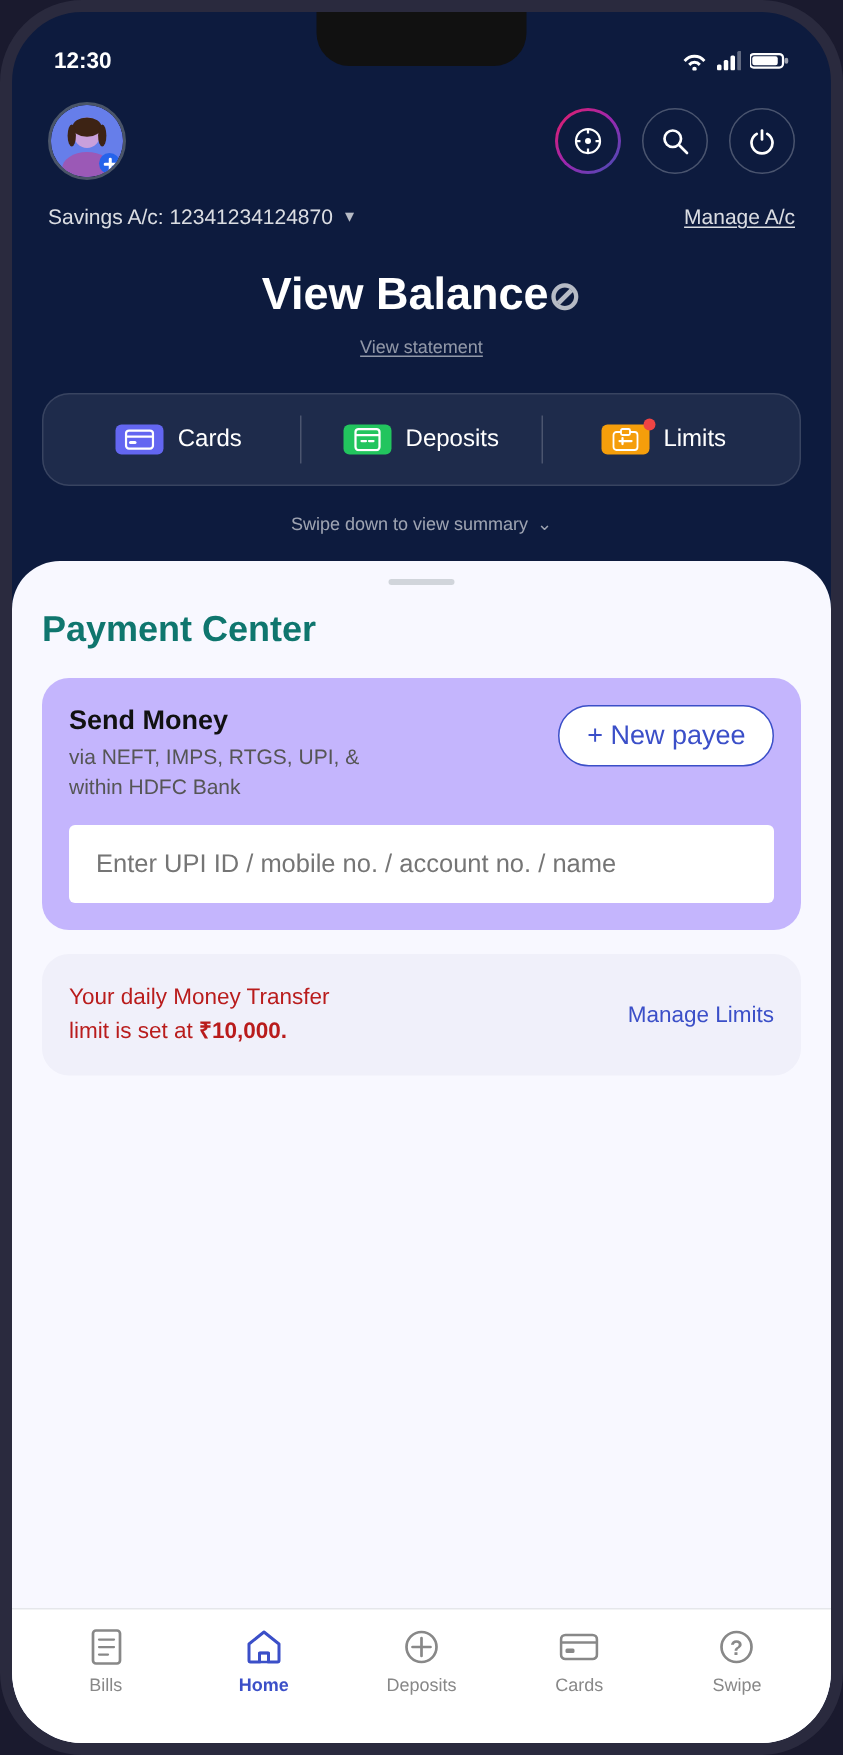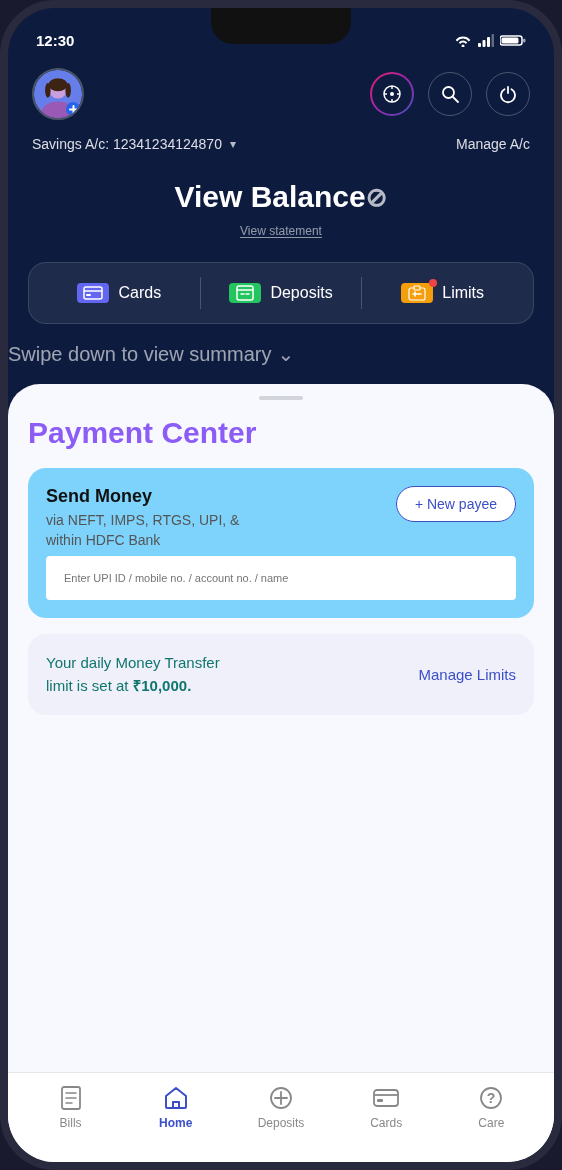--- a/index.html
+++ b/index.html
@@ -157,20 +157,21 @@
     }
 
     .chevron-down {
       color: rgba(255,255,255,0.7);
       font-size: 12px;
     }
 
     .manage-link {
       color: rgba(255,255,255,0.85);
       font-size: 14px;
+      text-decoration: underline;
       text-underline-offset: 2px;
       cursor: pointer;
     }
 
     
     .balance-section {
       text-align: center;
       padding: 10px 24px 24px;
     }
 
@@ -248,25 +249,25 @@
       width: 8px;
       height: 8px;
       background: #ef4444;
       border-radius: 50%;
     }
 
     
     .swipe-hint {
       text-align: center;
       color: rgba(255,255,255,0.6);
-      font-size: 20px;
+      font-size: 12px;
       margin-bottom: 18px;
       display: flex;
       align-items: center;
-      justify-content: flex-start;
+      justify-content: center;
       gap: 6px;
     }
 
     
     .bottom-sheet {
       flex: 1;
       background: #f8f8ff;
       border-radius: 32px 32px 0 0;
       padding: 12px 20px 0;
       overflow: hidden;
@@ -275,29 +276,29 @@
 
     .sheet-handle {
       width: 44px;
       height: 4px;
       background: #d1d5db;
       border-radius: 2px;
       margin: 0 auto 16px;
     }
 
     .payment-center-title {
-      font-size: 30px;
+      font-size: 24px;
       font-weight: 700;
-      color: #8b5cf6;
+      color: #0f766e;
       margin-bottom: 18px;
     }
 
     
     .send-money-card {
-      background: #7dd3fc;
+      background: #c4b5fd;
       border-radius: 18px;
       padding: 18px;
       margin-bottom: 16px;
     }
 
     .send-money-header {
       display: flex;
       justify-content: space-between;
       align-items: flex-start;
       margin-bottom: 6px;
@@ -314,53 +315,54 @@
       color: #555;
       margin-top: 4px;
       line-height: 1.4;
       max-width: 200px;
     }
 
     .new-payee-btn {
       border: 1.5px solid #3b4fc8;
       border-radius: 22px;
       padding: 9px 18px;
-      font-size: 14px;
+      font-size: 18px;
       font-weight: 500;
       color: #3b4fc8;
       background: white;
       cursor: pointer;
       white-space: nowrap;
     }
 
     .upi-input {
       background: white;
       border: none;
       border-radius: 4px;
       padding: 16px 18px;
-      font-size: 11px;
+      font-size: 17px;
       color: #888;
       width: 100%;
+      margin-top: 10px;
       outline: none;
     }
 
     
     .money-limit-card {
       background: #f0f0fa;
       border-radius: 18px;
       padding: 18px;
       display: flex;
       justify-content: space-between;
       align-items: center;
       margin-bottom: 16px;
     }
 
     .limit-text {
       font-size: 15px;
-      color: #0f766e;
+      color: #b91c1c;
       line-height: 1.5;
       max-width: 210px;
     }
 
     .limit-bold {
       font-weight: 700;
     }
 
     .manage-limits-link {
       color: #3b4fc8;
@@ -623,17 +625,17 @@
         <span class="nav-label">Cards</span>
       </div>
 
       <div class="nav-item">
         <div class="nav-icon">
           <svg width="26" height="26" viewBox="0 0 26 26" fill="none" xmlns="http://www.w3.org/2000/svg">
             <circle cx="13" cy="13" r="10" stroke="#888" stroke-width="1.8"></circle>
             <text x="13" y="18" text-anchor="middle" font-size="14" fill="#888" font-weight="600">?</text>
           </svg>
         </div>
-        <span class="nav-label">Care</span>
+        <span class="nav-label">Swipe</span>
       </div>
     </div>
   </div>
 </div>
 
 </body></html>

